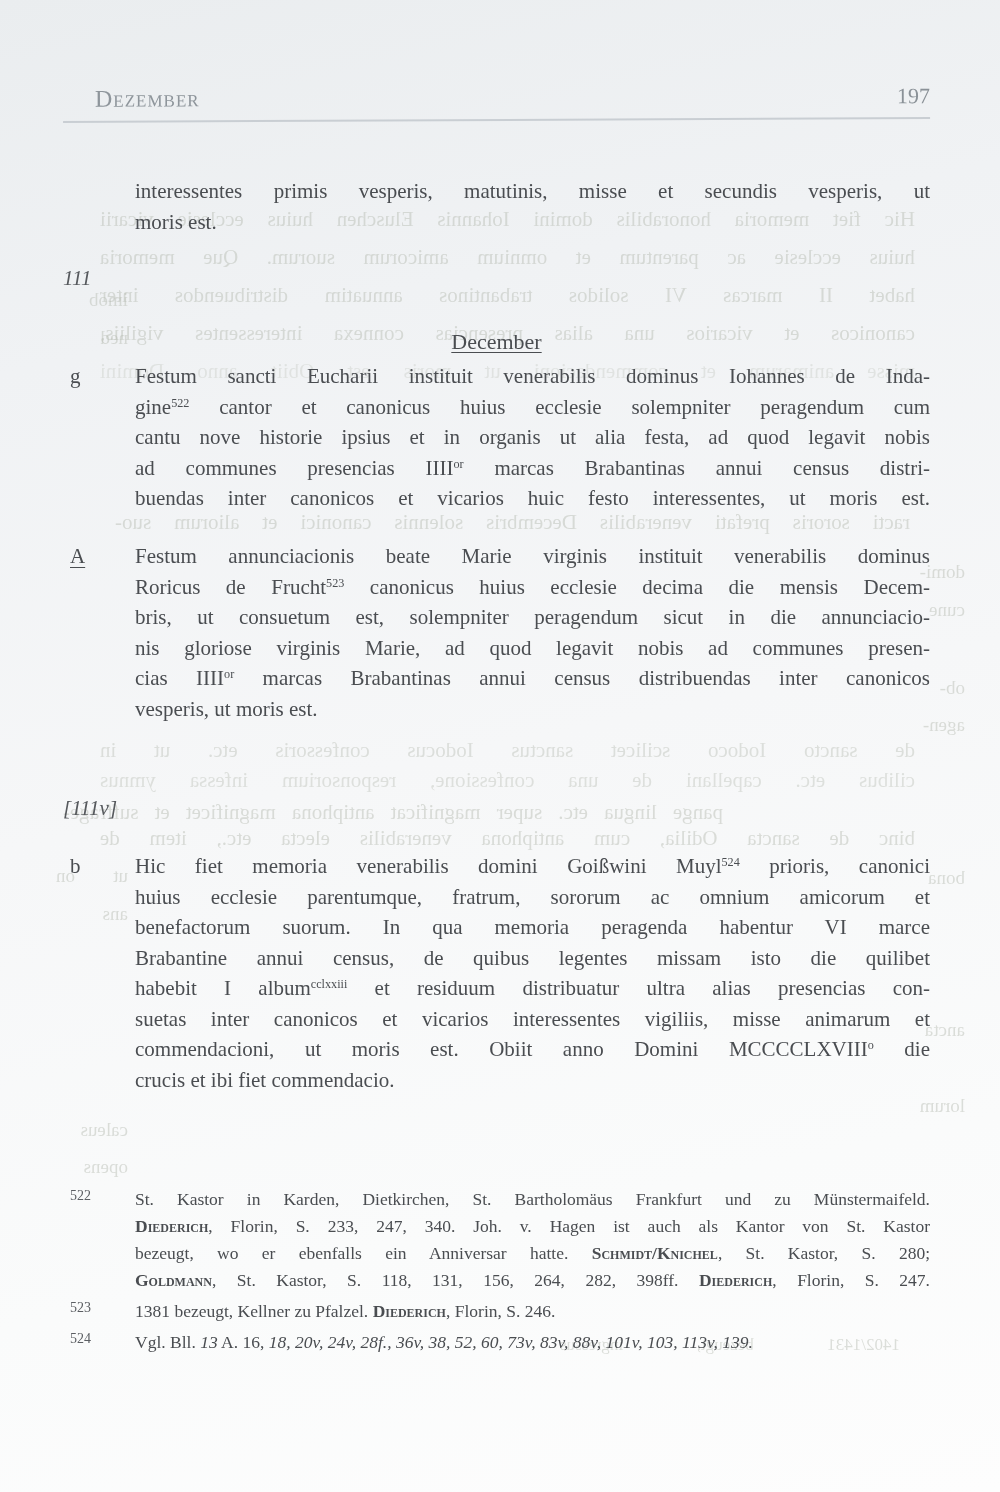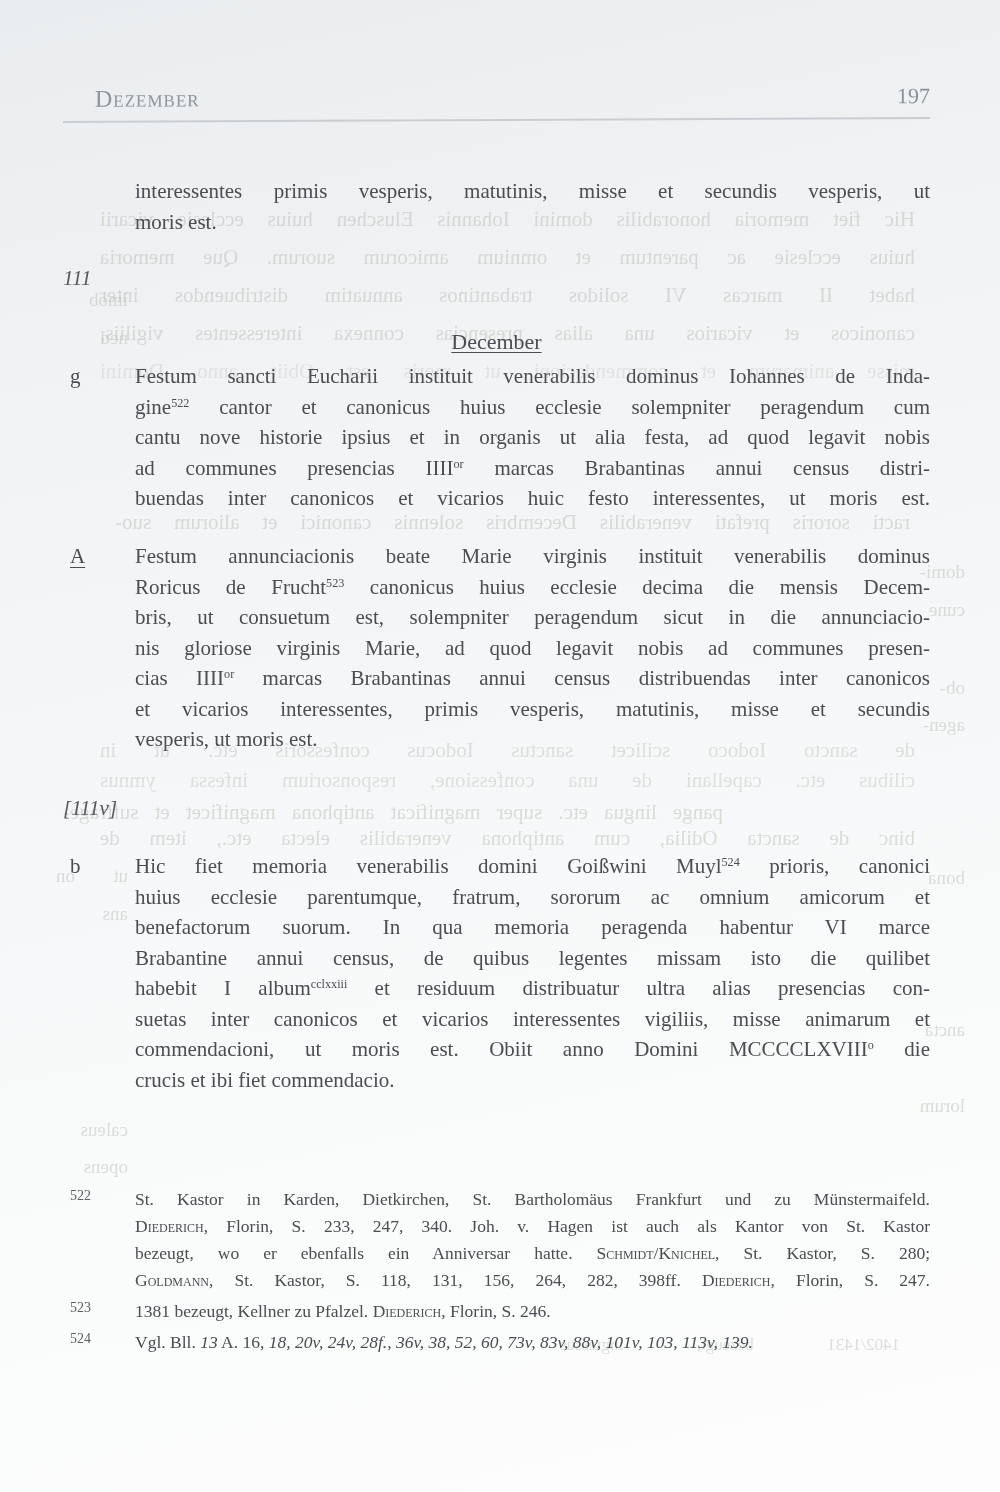--- a/index.html
+++ b/index.html
@@ -17,21 +17,21 @@
   
   .entry{position:absolute; left:63px; width:867px;}
   .margin-letter{position:absolute; left:7px; top:0; font-size:21px; line-height:30.5px; color:#4a4d51;}
   .margin-letter.mu{text-decoration:underline; text-underline-offset:4px; text-decoration-thickness:1px;}
   .entry .etext{margin-left:72px; width:795px;}
   .line{font-size:21px; line-height:30.5px; text-align:justify; color:#4a4d51;}
   .line.j{text-align-last:justify;}
   .fline{font-size:17.5px; line-height:27px;}
   .s-u{text-underline-offset:3px; text-decoration-thickness:1px;}
   .s-i{font-style:italic;}
-  .s-sc{font-variant:small-caps;}
+  .s-sc{font-variant:small-caps;font-weight:bold;}
   .s-sup{font-size:0.58em; position:relative; top:-0.55em; line-height:0;}
   
   .folio{position:absolute; left:63px; width:837px; 
     font-style:italic; font-size:21px; color:#56595d; line-height:30.5px;}
   .heading{position:absolute; left:63px; width:867px; text-align:center;
     font-size:22px; line-height:30.5px;}
   .heading span{text-decoration:underline; text-underline-offset:3px; text-decoration-thickness:1px;}
   
   .footnotes{position:absolute; left:63px; top:1186px; width:867px;}
   .footnote{position:relative; margin-bottom:4px;}
@@ -103,21 +103,20 @@
       </div>
     </div>
   <div class="entry" style="top:541px">
       <span class="margin-letter mu">A</span>
       <div class="etext">
         <div class="line j"><span class="s-u">Festum annunciacionis beate Marie virginis</span><span> instituit venerabilis dominus</span></div>
         <div class="line j"><span>Roricus de Frucht</span><span class="s-sup">523</span><span> canonicus huius ecclesie decima die mensis Decem-</span></div>
         <div class="line j"><span>bris, ut consuetum est, solempniter peragendum sicut in die annunciacio-</span></div>
         <div class="line j"><span>nis gloriose virginis Marie, ad quod legavit nobis ad communes presen-</span></div>
         <div class="line j"><span>cias IIII</span><span class="s-sup">or</span><span> marcas Brabantinas annui census distribuendas inter canonicos</span></div>
-        <div class="line j"><span>et vicarios interessentes, primis vesperis, matutinis, misse et secundis</span></div>
         <div class="line"><span>vesperis, ut moris est.</span></div>
       </div>
     </div>
 
   <div class="folio" style="top:793px">[111v]</div>
 
   <div class="entry" style="top:851px">
       <span class="margin-letter">b</span>
       <div class="etext">
         <div class="line j"><span>Hic fiet memoria venerabilis domini Goißwini Muyl</span><span class="s-sup">524</span><span> prioris, canonici</span></div>

